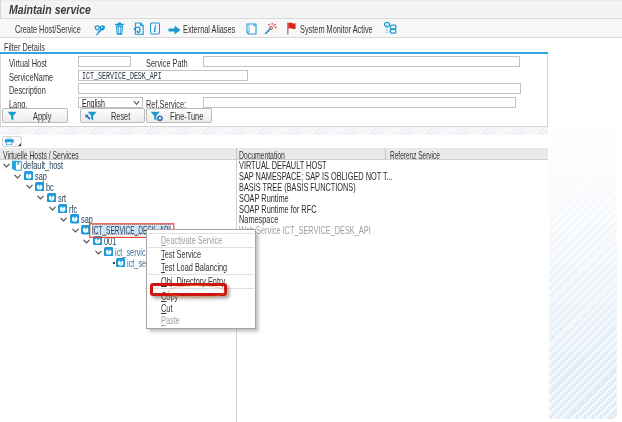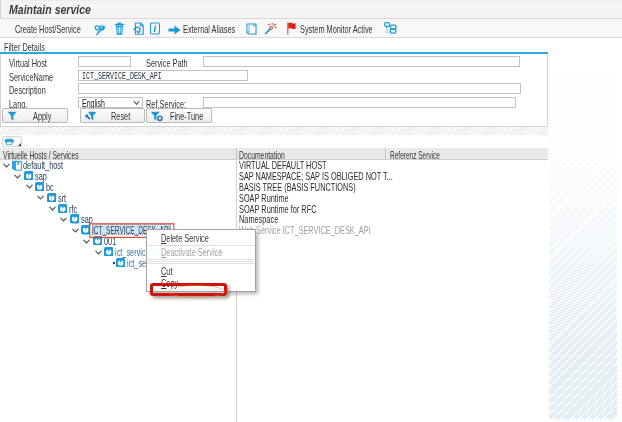--- a/index.html
+++ b/index.html
@@ -291,25 +291,28 @@
       <circle cx="5" cy="3" r="1.2" fill="#1e9ad6"></circle>
       <rect x="4.55" y="4.8" width="0.9" height="2.2" fill="#1e9ad6" opacity="0.5"></rect>
     </svg>
   <div class="t" style="left:126.5px;top:256.75px;font-size:10.5px;color:#3c71a3;transform:scaleX(0.7);">ict_service</div>
 
   <svg class="abs" style="left:88.5px;top:222.5px;z-index:5;" width="87" height="16" viewBox="0 0 87 16">
       <rect x="0.8" y="0.8" width="84" height="13.6" fill="none" stroke="#e23a2b" stroke-width="1.15" opacity="0.95"></rect>
     </svg>
 
   <div class="abs" style="left:146px;top:229px;width:110px;background:#fff;border:1px solid #a3a3a3;box-shadow:2.5px 2.5px 3.5px rgba(125,125,125,0.55);padding:2px 0 1px 0;box-sizing:border-box;z-index:10;">
-    <div class="mi" style=""><span class="mit" style="color:#333;"><u>D</u>elete Service</span></div>
     <div class="sep"></div>
     <div class="mi" style=""><span class="mit" style="color:#9f9f9f;"><u>D</u>eactivate Service</span></div>
     <div class="sep"></div>
+    <div class="mi" style=""><span class="mit" style="color:#333;"><u>T</u>est Service</span></div>
+    <div class="mi" style=""><span class="mit" style="color:#333;"><u>T</u>est Load Balancing</span></div>
     <div class="sep"></div>
+    <div class="mi" style=""><span class="mit" style="color:#333;"><u>O</u>bj. Directory Entry</span></div>
     <div class="sep"></div>
+    <div class="mi" style=""><span class="mit" style="color:#333;"><u>C</u>opy</span></div>
     <div class="mi" style=""><span class="mit" style="color:#333;"><u>C</u>ut</span></div>
-    <div class="mi" style=""><span class="mit" style="color:#333;"><u>C</u>opy</span></div>
+    <div class="mi" style=""><span class="mit" style="color:#9f9f9f;"><u>P</u>aste</span></div>
   </div>
 
   <div class="abs" style="left:149.5px;top:282.7px;width:77px;height:13.8px;border:3px solid #cf1310;border-radius:3px;box-sizing:border-box;box-shadow:2.5px 2.5px 3.5px rgba(120,95,85,0.6);z-index:30;"></div>
   <div class="abs" style="left:168px;top:284.8px;width:55px;height:10.8px;border:1.6px solid rgba(219,145,63,0.6);border-radius:50%;z-index:31;"></div>
 </div>
 
 </body></html>

